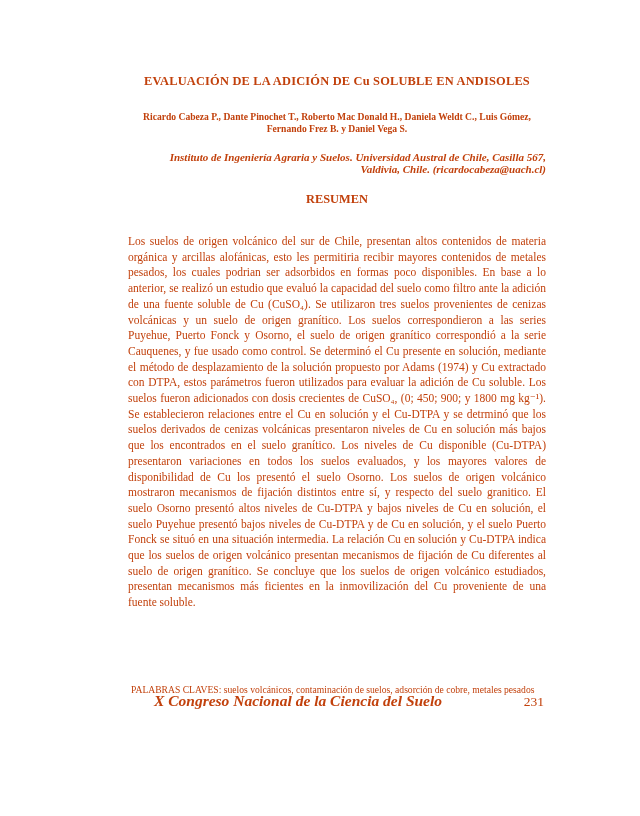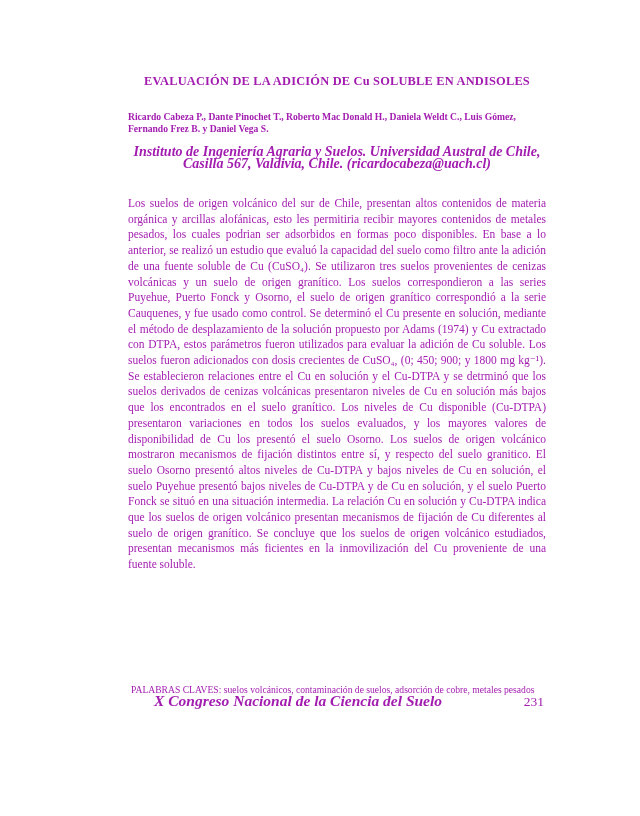--- a/index.html
+++ b/index.html
@@ -6,21 +6,21 @@
     margin: 0;
     padding: 0;
     background: #ffffff;
   }
   .page {
     position: relative;
     width: 640px;
     height: 816px;
     background: #ffffff;
     font-family: "Liberation Serif", "DejaVu Serif", serif;
-    color: #a21caf;
+    color: #c2410c;
     overflow: hidden;
   }
   .content {
     position: absolute;
     left: 128px;
     top: 0;
     width: 418px;
   }
   .title {
     margin-top: 74px;
@@ -28,29 +28,29 @@
     font-weight: bold;
     letter-spacing: 0.2px;
     text-align: center;
     white-space: nowrap;
   }
   .authors {
     margin-top: 22px;
     font-size: 9.6px;
     font-weight: bold;
     line-height: 11.5px;
-    text-align: left;
+    text-align: center;
   }
   .affiliation {
-    margin-top: 12px;
-    font-size: 14px;
+    margin-top: 18px;
+    font-size: 11px;
     font-weight: bold;
     font-style: italic;
     line-height: 11.5px;
-    text-align: center;
+    text-align: right;
   }
   .section-heading {
     margin-top: 17px;
     font-size: 12.4px;
     font-weight: bold;
     text-align: center;
   }
   .abstract {
     margin-top: 27px;
     font-size: 11.5px;
@@ -90,20 +90,21 @@
   }
 </style>
 </head>
 <body>
 
 <div class="page">
   <div class="content">
     <div class="title">EVALUACIÓN DE LA ADICIÓN DE Cu SOLUBLE EN ANDISOLES</div>
     <div class="authors">Ricardo Cabeza P., Dante Pinochet T., Roberto Mac Donald H., Daniela Weldt C., Luis Gómez, Fernando Frez B. y Daniel Vega S.</div>
     <div class="affiliation">Instituto de Ingeniería Agraria y Suelos.  Universidad Austral de Chile, Casilla 567, Valdivia, Chile. (ricardocabeza@uach.cl)</div>
+    <div class="section-heading">RESUMEN</div>
     <div class="abstract">Los suelos de origen volcánico del sur de Chile, presentan altos contenidos de materia orgánica y arcillas alofánicas, esto les permitiria recibir mayores contenidos de metales pesados, los cuales podrian ser adsorbidos en formas poco disponibles.  En base a lo anterior, se realizó un estudio que evaluó la capacidad del suelo como filtro ante la adición de una fuente soluble de Cu (CuSO₄).  Se utilizaron tres suelos provenientes de cenizas volcánicas y un suelo de origen granítico.  Los suelos correspondieron a las series Puyehue, Puerto Fonck y Osorno, el suelo de origen granítico correspondió a la serie Cauquenes, y fue usado como control.  Se determinó el Cu presente en solución, mediante el método de desplazamiento de la solución propuesto por Adams (1974) y Cu extractado con DTPA, estos parámetros fueron utilizados para evaluar la adición de Cu soluble.  Los suelos fueron adicionados con dosis crecientes de CuSO₄, (0; 450; 900; y 1800 mg kg⁻¹).  Se establecieron relaciones entre el Cu en solución y el Cu-DTPA y se detrminó que los suelos derivados de cenizas volcánicas presentaron niveles de Cu en solución más bajos que los encontrados en el suelo granítico.  Los niveles de Cu disponible (Cu-DTPA) presentaron variaciones en todos los suelos evaluados, y los mayores valores de disponibilidad de Cu los presentó el suelo Osorno.  Los suelos de origen volcánico mostraron mecanismos de fijación distintos entre sí, y respecto del suelo granitico.  El suelo Osorno presentó altos niveles de Cu-DTPA y bajos niveles de Cu en solución, el suelo Puyehue presentó bajos niveles de Cu-DTPA y de Cu en solución, y el suelo Puerto Fonck se situó en una situación intermedia.  La relación Cu en solución y Cu-DTPA indica que los suelos de origen volcánico presentan mecanismos de fijación de Cu diferentes al suelo de origen granítico.  Se concluye que los suelos de origen volcánico estudiados, presentan mecanismos más ficientes en la inmovilización del Cu proveniente de una fuente soluble.</div>
   </div>
 
   <div class="keywords">PALABRAS CLAVES: suelos volcánicos, contaminación de suelos, adsorción de cobre, metales pesados</div>
 
   <div class="footer">
     <span class="footer-conference">X Congreso Nacional de la Ciencia del Suelo</span>
     <span class="footer-page">231</span>
   </div>
 </div>

